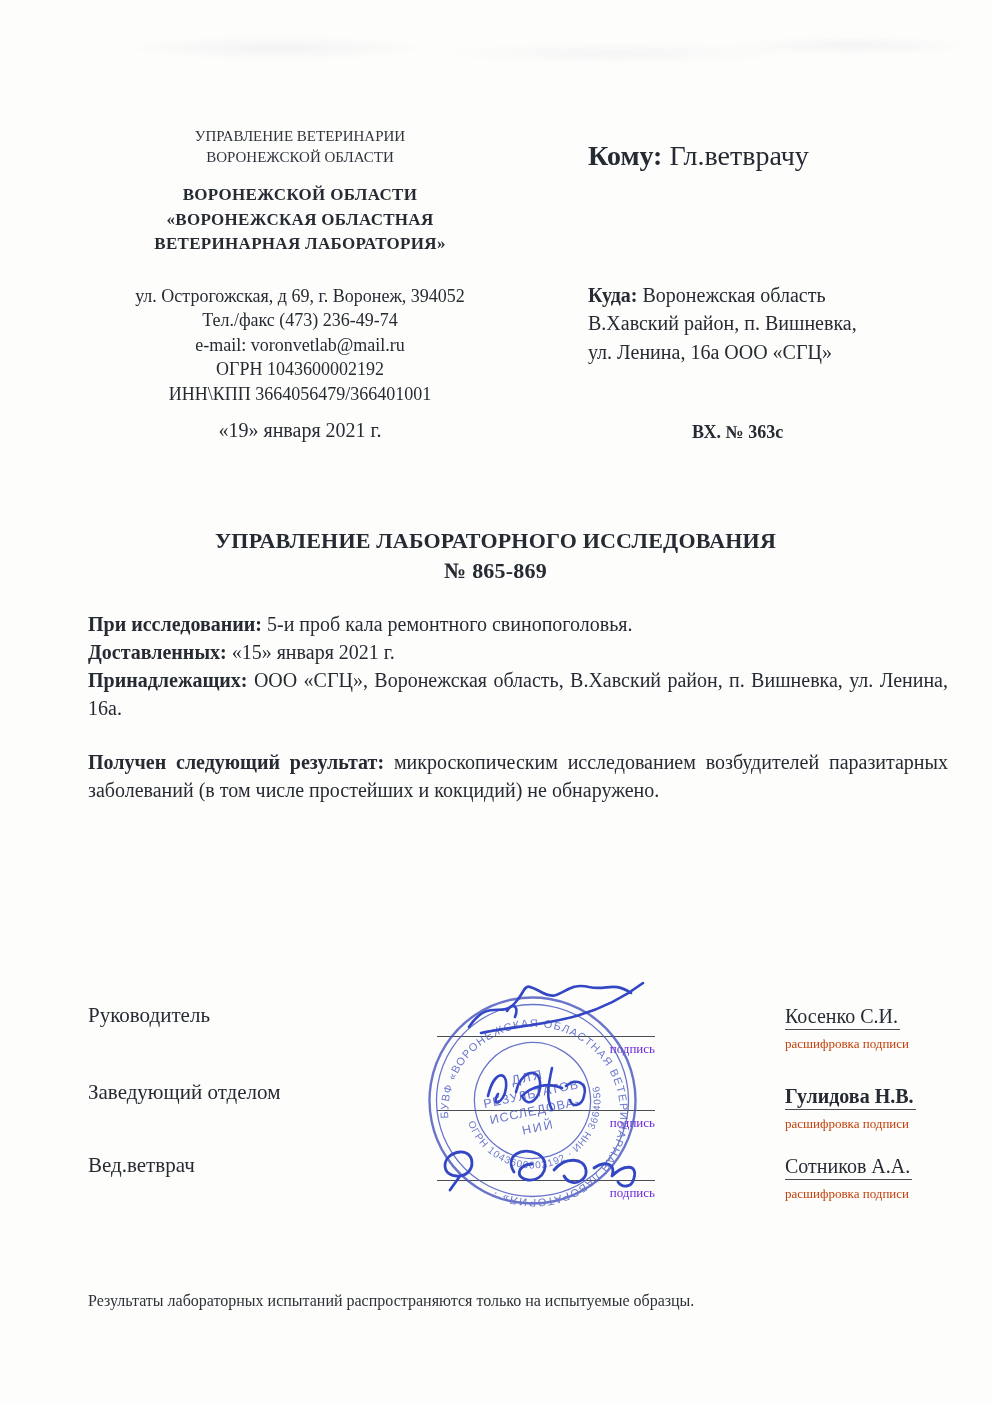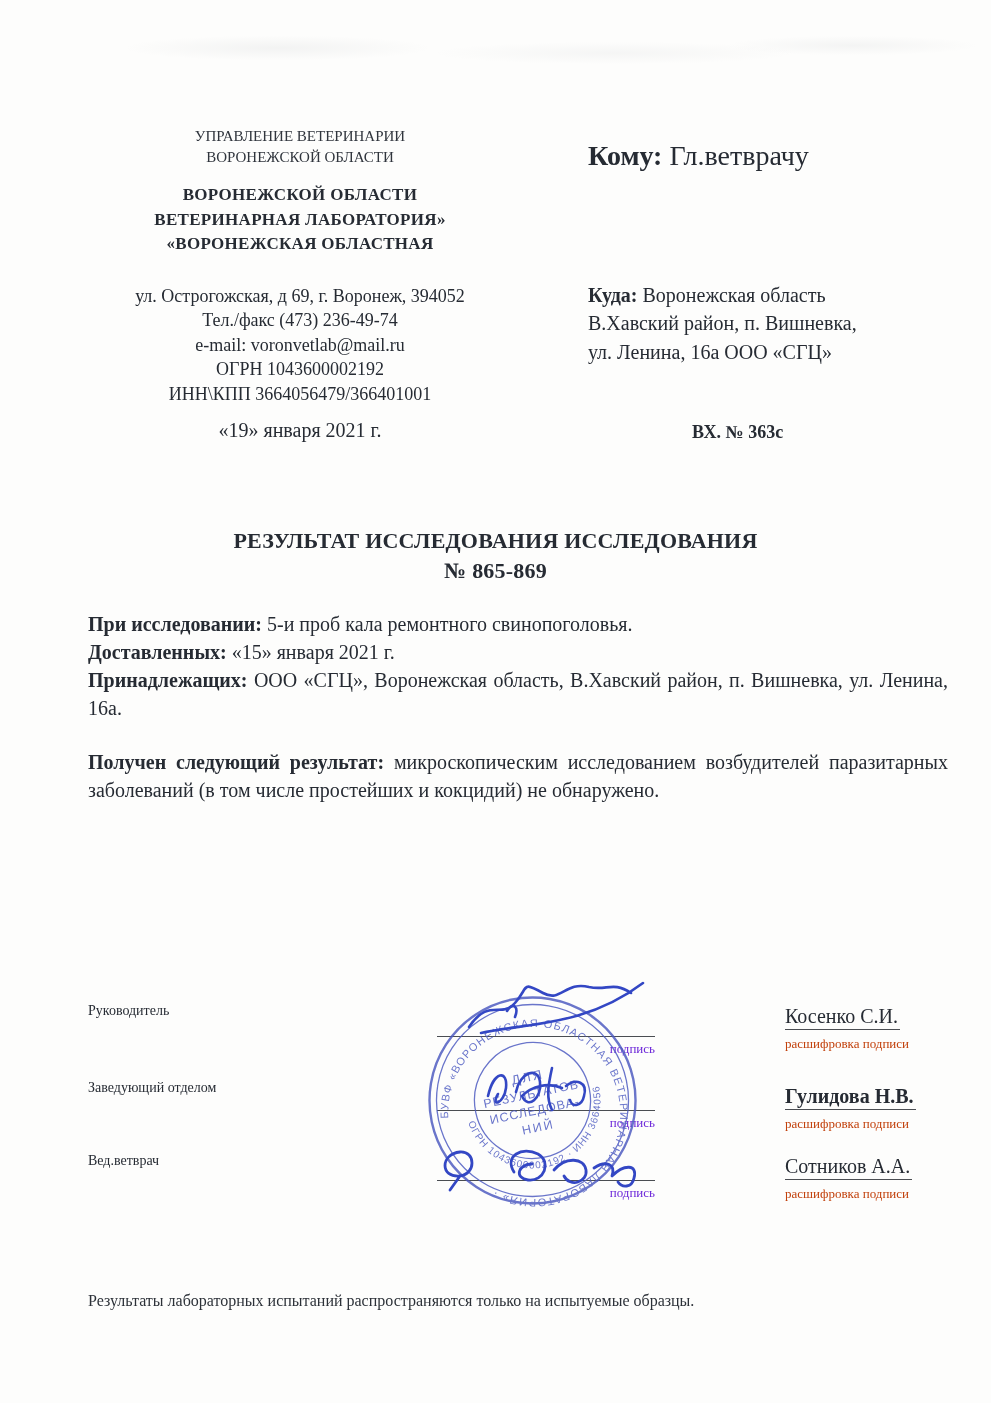--- a/index.html
+++ b/index.html
@@ -29,21 +29,21 @@
   .doc-date{left:90px;top:419px;width:420px;font-size:20px;}
   .recipient{left:588px;top:140px;font-size:28px;}
   .destination{left:588px;top:281px;font-size:20px;line-height:1.42;}
   .vx{left:692px;top:422px;font-size:18px;font-weight:bold;}
   .title{left:0;top:526px;width:991px;font-size:22px;font-weight:bold;line-height:1.35;letter-spacing:.2px;}
   .para{left:88px;top:0;width:860px;font-size:20px;line-height:1.42;}
   .p1{top:610px;}
   .p2{top:638px;}
   .p3{top:666px;text-align:justify;}
   .p4{top:748px;text-align:justify;}
-  .role{left:88px;font-size:14px;}
+  .role{left:88px;font-size:21px;}
   .r1{top:1003px;} .r2{top:1080px;} .r3{top:1153px;}
   .sig-line{left:437px;width:218px;border-top:1.5px solid #4a4d52;height:0;}
   .l1{top:1036px;} .l2{top:1110px;} .l3{top:1180px;}
   .sig-caption{left:437px;width:218px;text-align:right;font-size:13px;color:#6d28d9;}
   .c1{top:1041px;} .c2{top:1115px;} .c3{top:1185px;}
   .name{left:785px;font-size:20px;}
   .name .u{border-bottom:1px solid #4a4d52;padding:0 2px 2px 0;}
   .n1{top:1005px;} .n2{top:1085px;font-weight:bold;} .n3{top:1155px;}
   .decipher{left:785px;font-size:13px;color:#c2410c;}
   .d1{top:1036px;} .d2{top:1116px;} .d3{top:1186px;}
@@ -65,22 +65,22 @@
 
   <div class="abs scan-noise"></div>
 
   <div class="abs org-top center">
     <div>УПРАВЛЕНИЕ ВЕТЕРИНАРИИ</div>
     <div>ВОРОНЕЖСКОЙ ОБЛАСТИ</div>
   </div>
 
   <div class="abs org-name center">
     <div>ВОРОНЕЖСКОЙ ОБЛАСТИ</div>
+    <div>«ВОРОНЕЖСКАЯ ОБЛАСТНАЯ</div>
     <div>ВЕТЕРИНАРНАЯ ЛАБОРАТОРИЯ»</div>
-    <div>«ВОРОНЕЖСКАЯ ОБЛАСТНАЯ</div>
   </div>
 
   <div class="abs addr center">
     <div>ул. Острогожская, д 69, г. Воронеж, 394052</div>
     <div>Тел./факс  (473) 236-49-74</div>
     <div>e-mail: voronvetlab@mail.ru</div>
     <div>ОГРН 1043600002192</div>
     <div>ИНН\КПП 3664056479/366401001</div>
   </div>
 
@@ -96,21 +96,21 @@
       <span class="b">Куда:</span>
       <span>Воронежская область</span>
     </div>
     <div>В.Хавский район, п. Вишневка,</div>
     <div>ул. Ленина, 16а ООО «СГЦ»</div>
   </div>
 
   <div class="abs vx">ВХ. № 363с</div>
 
   <div class="abs title center">
-    <div>РЕЗУЛЬТАТ ИССЛЕДОВАНИЯ ИССЛЕДОВАНИЯ</div>
+    <div>УПРАВЛЕНИЕ ЛАБОРАТОРНОГО ИССЛЕДОВАНИЯ</div>
     <div>№ 865-869</div>
   </div>
 
   <div class="abs para p1">
     <span class="b">При исследовании:</span>
     <span>5-и проб кала  ремонтного свинопоголовья.</span>
   </div>
 
   <div class="abs para p2">
     <span class="b">Доставленных:</span>

